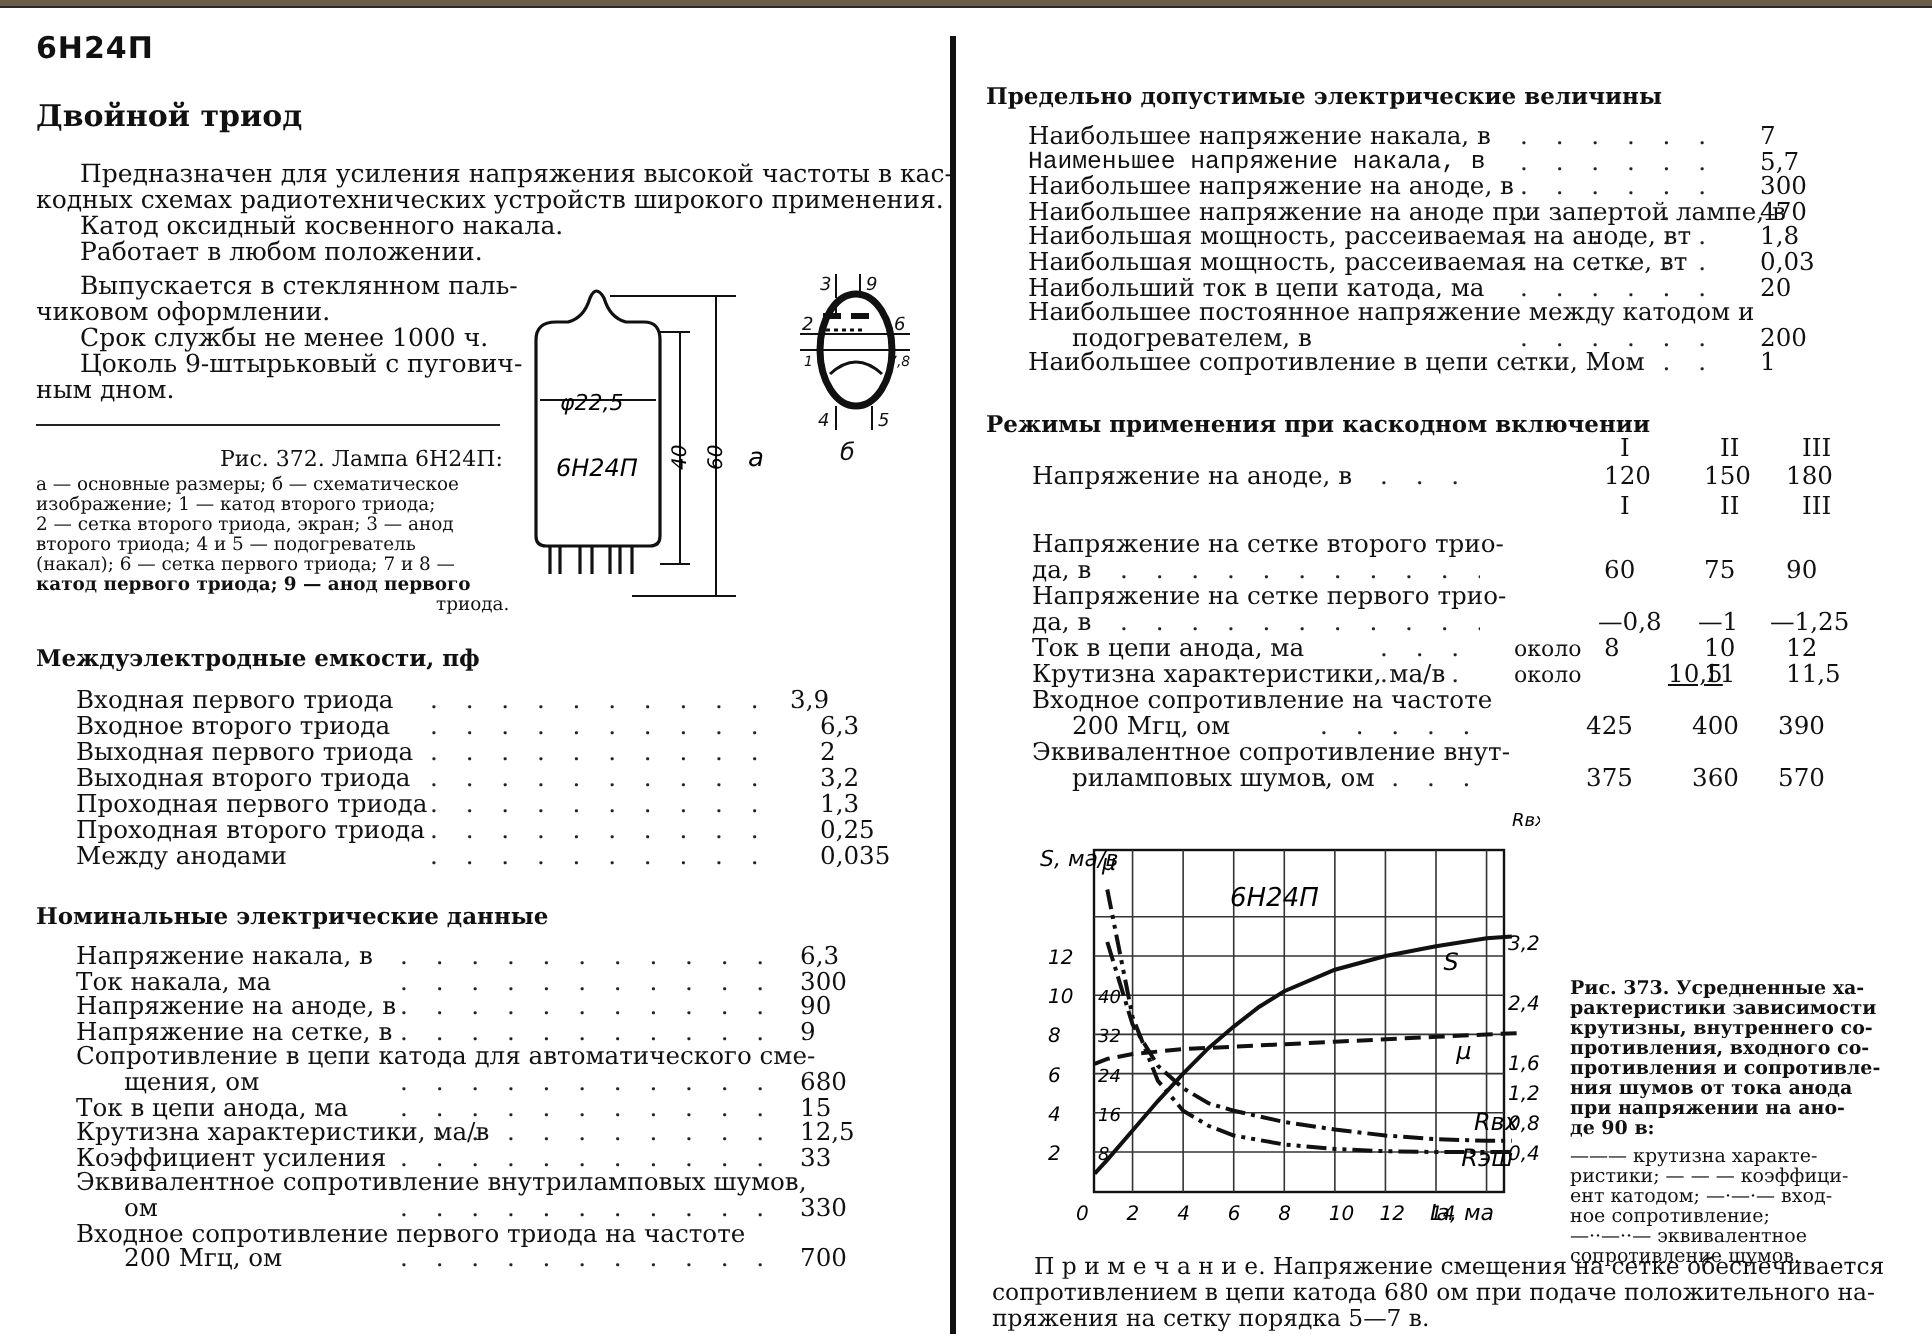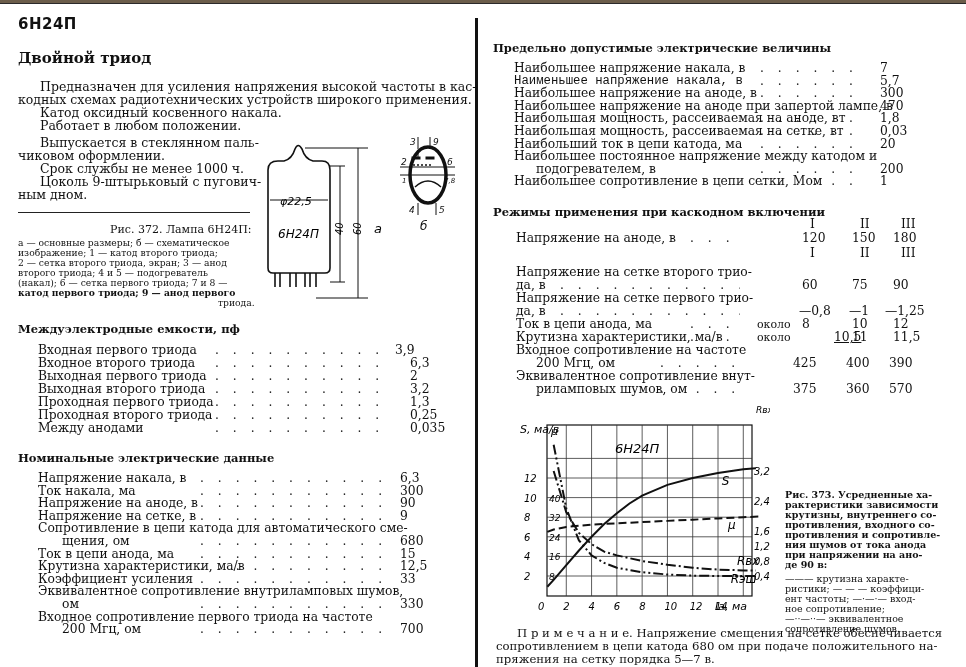--- a/index.html
+++ b/index.html
@@ -315,21 +315,21 @@
   <div class="abs chart-cap" style="left:785px;top:466px;">Рис. 373. Усредненные ха-</div>
   <div class="abs chart-cap" style="left:785px;top:476px;">рактеристики зависимости</div>
   <div class="abs chart-cap" style="left:785px;top:486px;">крутизны, внутреннего со-</div>
   <div class="abs chart-cap" style="left:785px;top:496px;">противления, входного со-</div>
   <div class="abs chart-cap" style="left:785px;top:506px;">противления и сопротивле-</div>
   <div class="abs chart-cap" style="left:785px;top:516px;">ния шумов от тока анода</div>
   <div class="abs chart-cap" style="left:785px;top:526px;">при напряжении на ано-</div>
   <div class="abs chart-cap" style="left:785px;top:536px;">де 90 в:</div>
   <div class="abs chart-cap" style="left:785px;top:550px;font-weight:normal;">——— крутизна характе-</div>
   <div class="abs chart-cap" style="left:785px;top:560px;font-weight:normal;">ристики; — — — коэффици-</div>
-  <div class="abs chart-cap" style="left:785px;top:570px;font-weight:normal;">ент частоты; —·—·— вход-</div>
+  <div class="abs chart-cap" style="left:785px;top:570px;font-weight:normal;">ент катодом; —·—·— вход-</div>
   <div class="abs chart-cap" style="left:785px;top:580px;font-weight:normal;">ное сопротивление;</div>
   <div class="abs chart-cap" style="left:785px;top:590px;font-weight:normal;">—··—··— эквивалентное</div>
   <div class="abs chart-cap" style="left:785px;top:600px;font-weight:normal;">сопротивление шумов.</div>
 </div>
 
 <div>
   <div class="abs note" style="left:517px;top:627px;">П р и м е ч а н и е. Напряжение смещения на сетке обеспечивается</div>
   <div class="abs note" style="left:496px;top:640px;">сопротивлением в цепи катода 680 ом при подаче положительного на-</div>
   <div class="abs note" style="left:496px;top:653px;">пряжения на сетку порядка 5—7 в.</div>
 </div>

